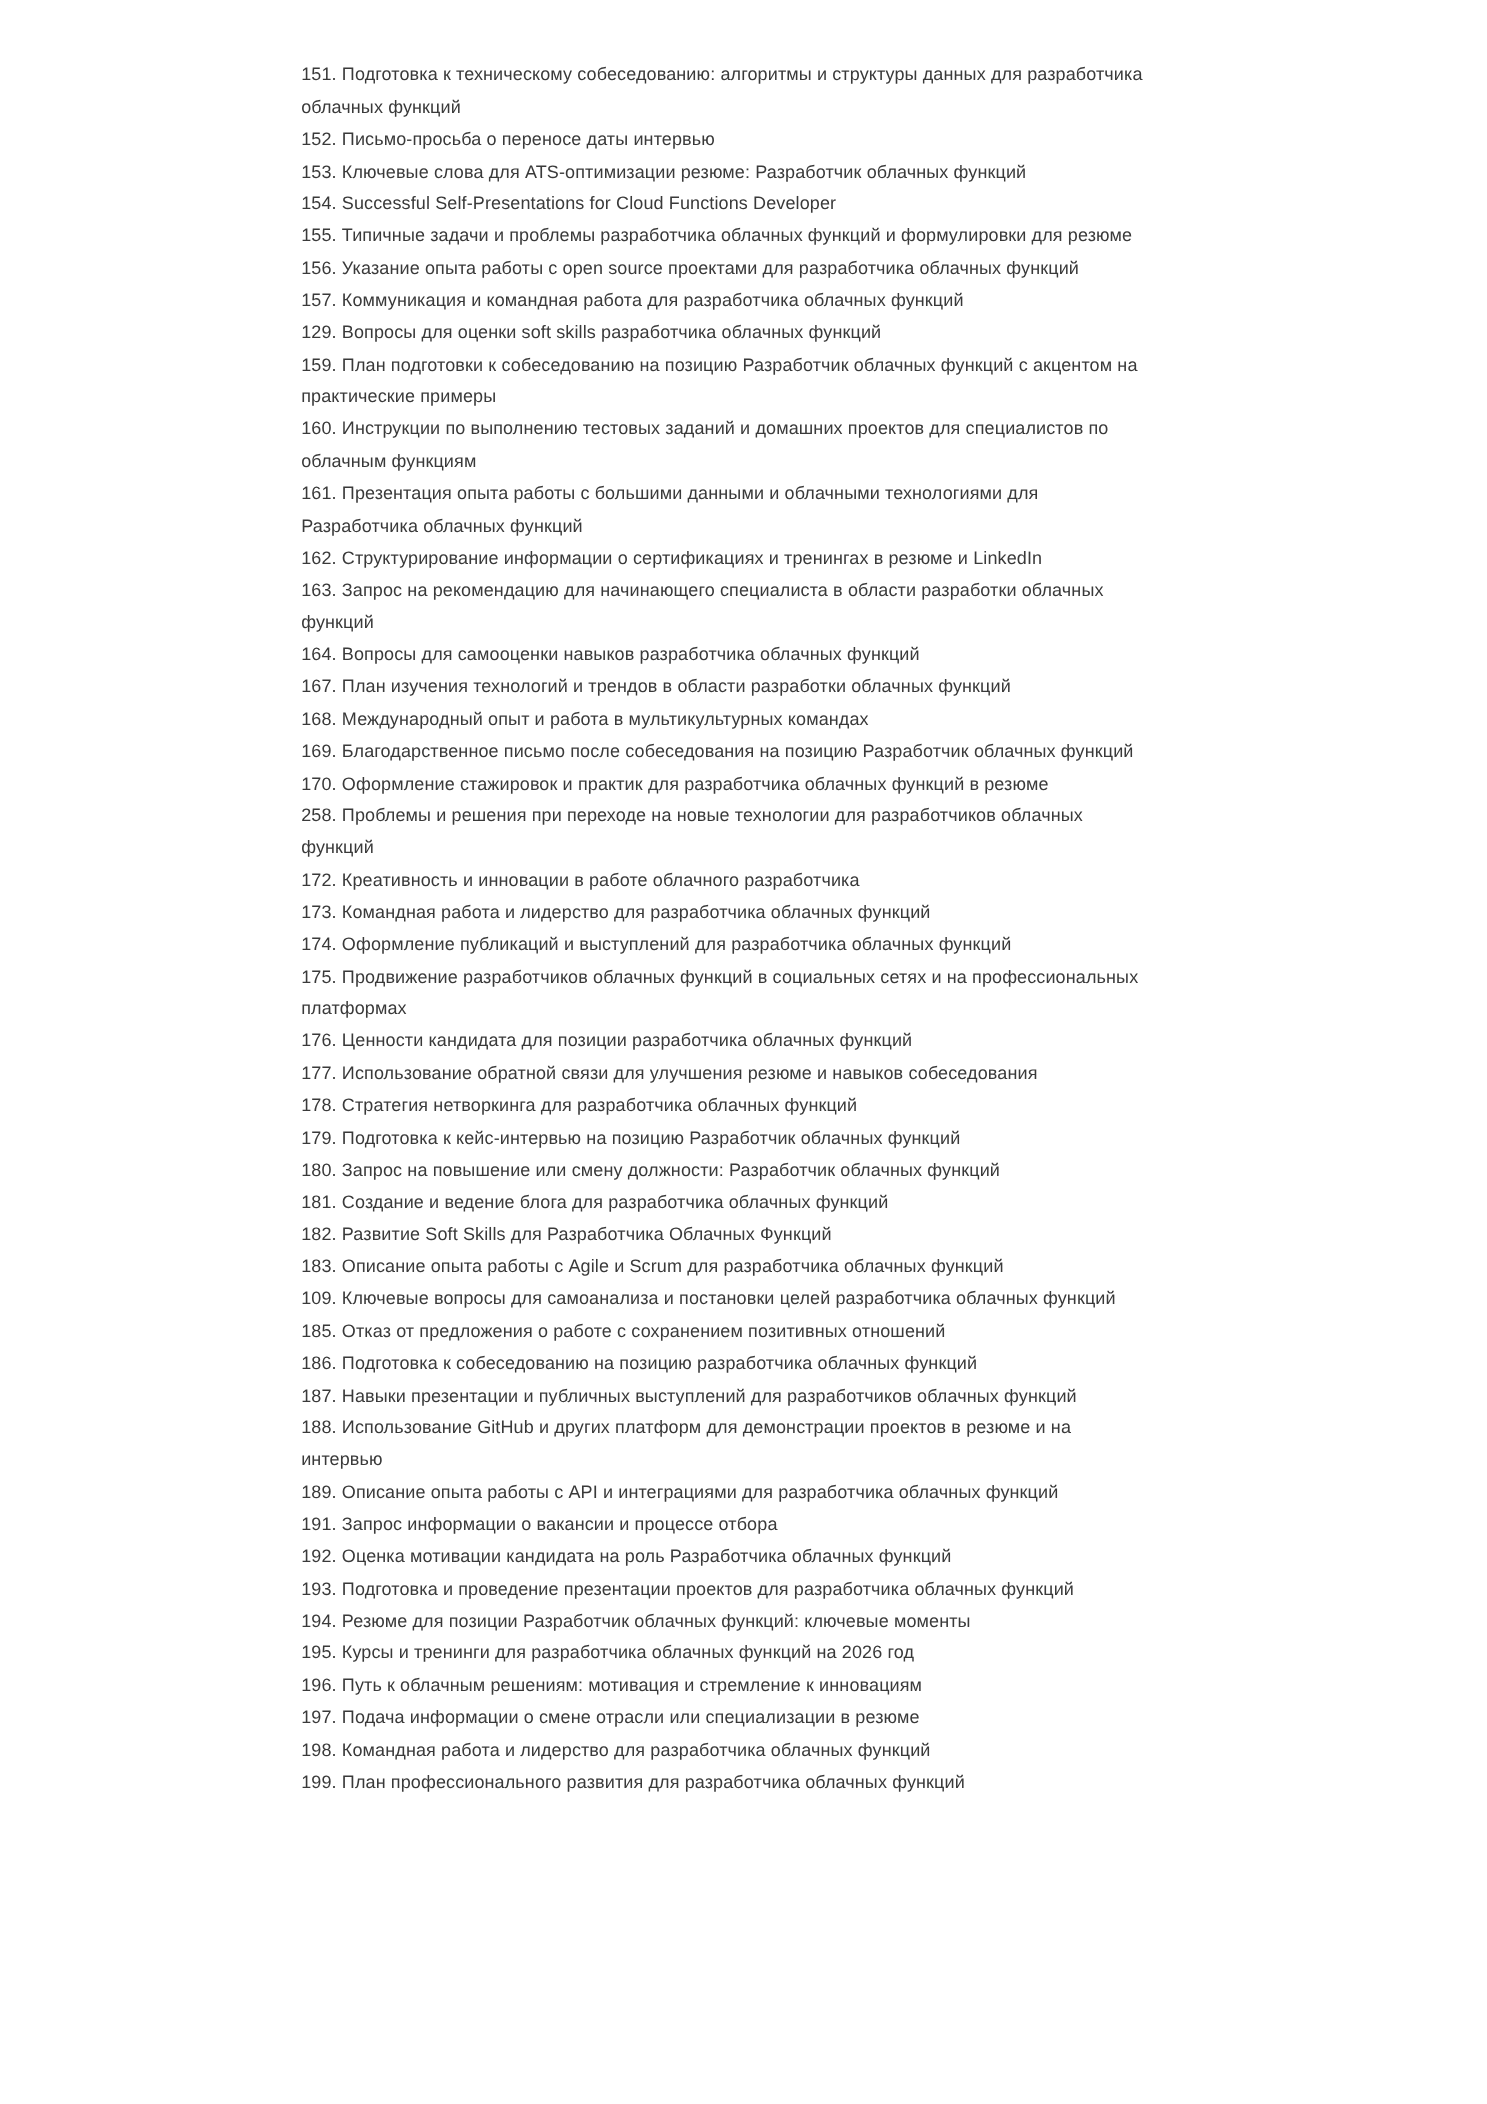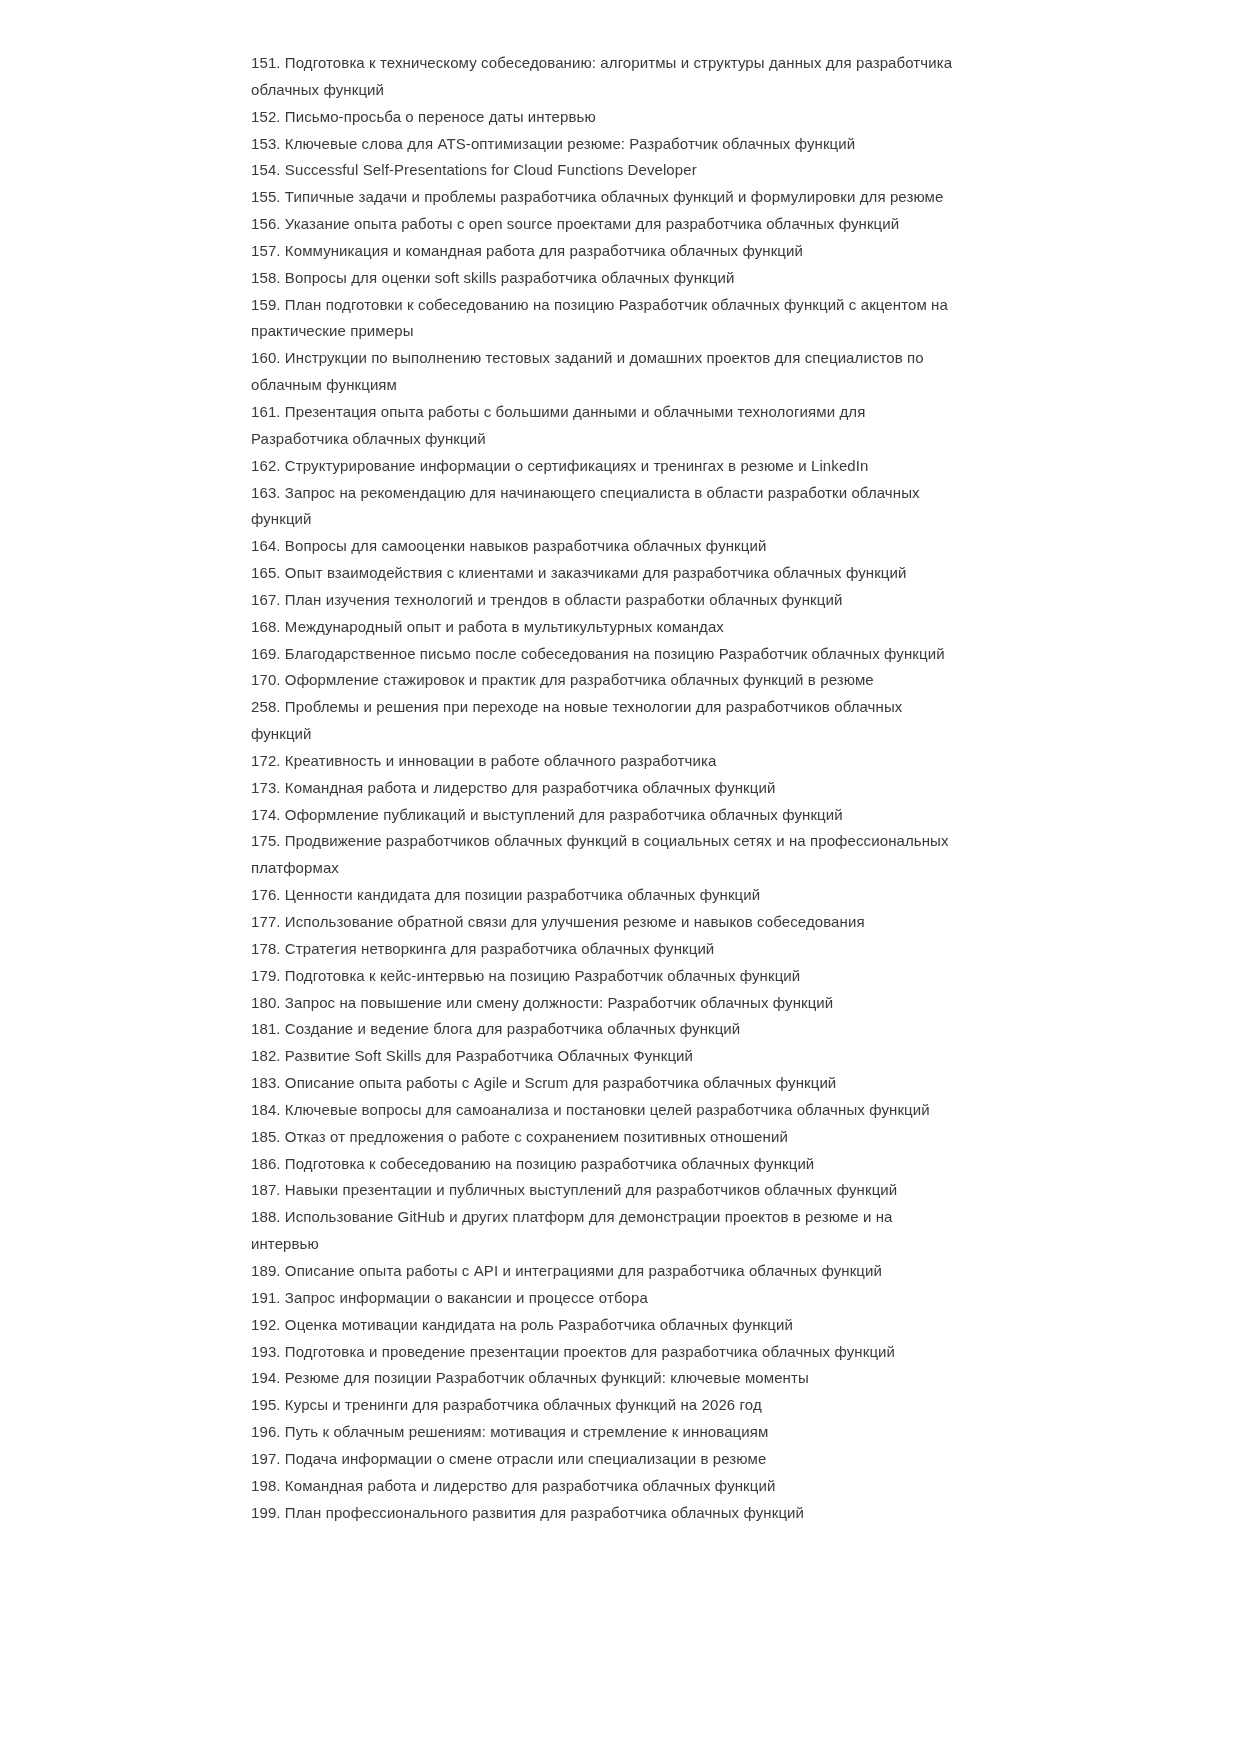--- a/index.html
+++ b/index.html
@@ -37,46 +37,45 @@
 
 <div class="page" style="background: rgb(255, 255, 255);">
   <div class="topic-list" id="topic-list" style="color: rgb(58, 58, 58);">
       <p>151. Подготовка к техническому собеседованию: алгоритмы и структуры данных для разработчика облачных функций</p>
       <p>152. Письмо-просьба о переносе даты интервью</p>
       <p>153. Ключевые слова для ATS-оптимизации резюме: Разработчик облачных функций</p>
       <p>154. Successful Self-Presentations for Cloud Functions Developer</p>
       <p>155. Типичные задачи и проблемы разработчика облачных функций и формулировки для резюме</p>
       <p>156. Указание опыта работы с open source проектами для разработчика облачных функций</p>
       <p>157. Коммуникация и командная работа для разработчика облачных функций</p>
-      <p>158. Вопросы для оценки soft skills разработчика облачных функций</p>
+      <p>129. Вопросы для оценки soft skills разработчика облачных функций</p>
       <p>159. План подготовки к собеседованию на позицию Разработчик облачных функций с акцентом на практические примеры</p>
       <p>160. Инструкции по выполнению тестовых заданий и домашних проектов для специалистов по облачным функциям</p>
       <p>161. Презентация опыта работы с большими данными и облачными технологиями для Разработчика облачных функций</p>
       <p>162. Структурирование информации о сертификациях и тренингах в резюме и LinkedIn</p>
       <p>163. Запрос на рекомендацию для начинающего специалиста в области разработки облачных функций</p>
       <p>164. Вопросы для самооценки навыков разработчика облачных функций</p>
-      <p>165. Опыт взаимодействия с клиентами и заказчиками для разработчика облачных функций</p>
       <p>167. План изучения технологий и трендов в области разработки облачных функций</p>
       <p>168. Международный опыт и работа в мультикультурных командах</p>
       <p>169. Благодарственное письмо после собеседования на позицию Разработчик облачных функций</p>
       <p>170. Оформление стажировок и практик для разработчика облачных функций в резюме</p>
       <p>258. Проблемы и решения при переходе на новые технологии для разработчиков облачных функций</p>
       <p>172. Креативность и инновации в работе облачного разработчика</p>
       <p>173. Командная работа и лидерство для разработчика облачных функций</p>
       <p>174. Оформление публикаций и выступлений для разработчика облачных функций</p>
       <p>175. Продвижение разработчиков облачных функций в социальных сетях и на профессиональных платформах</p>
       <p>176. Ценности кандидата для позиции разработчика облачных функций</p>
       <p>177. Использование обратной связи для улучшения резюме и навыков собеседования</p>
       <p>178. Стратегия нетворкинга для разработчика облачных функций</p>
       <p>179. Подготовка к кейс-интервью на позицию Разработчик облачных функций</p>
       <p>180. Запрос на повышение или смену должности: Разработчик облачных функций</p>
       <p>181. Создание и ведение блога для разработчика облачных функций</p>
       <p>182. Развитие Soft Skills для Разработчика Облачных Функций</p>
       <p>183. Описание опыта работы с Agile и Scrum для разработчика облачных функций</p>
-      <p>184. Ключевые вопросы для самоанализа и постановки целей разработчика облачных функций</p>
+      <p>109. Ключевые вопросы для самоанализа и постановки целей разработчика облачных функций</p>
       <p>185. Отказ от предложения о работе с сохранением позитивных отношений</p>
       <p>186. Подготовка к собеседованию на позицию разработчика облачных функций</p>
       <p>187. Навыки презентации и публичных выступлений для разработчиков облачных функций</p>
       <p>188. Использование GitHub и других платформ для демонстрации проектов в резюме и на интервью</p>
       <p>189. Описание опыта работы с API и интеграциями для разработчика облачных функций</p>
       <p>191. Запрос информации о вакансии и процессе отбора</p>
       <p>192. Оценка мотивации кандидата на роль Разработчика облачных функций</p>
       <p>193. Подготовка и проведение презентации проектов для разработчика облачных функций</p>
       <p>194. Резюме для позиции Разработчик облачных функций: ключевые моменты</p>
       <p>195. Курсы и тренинги для разработчика облачных функций на 2026 год</p>

